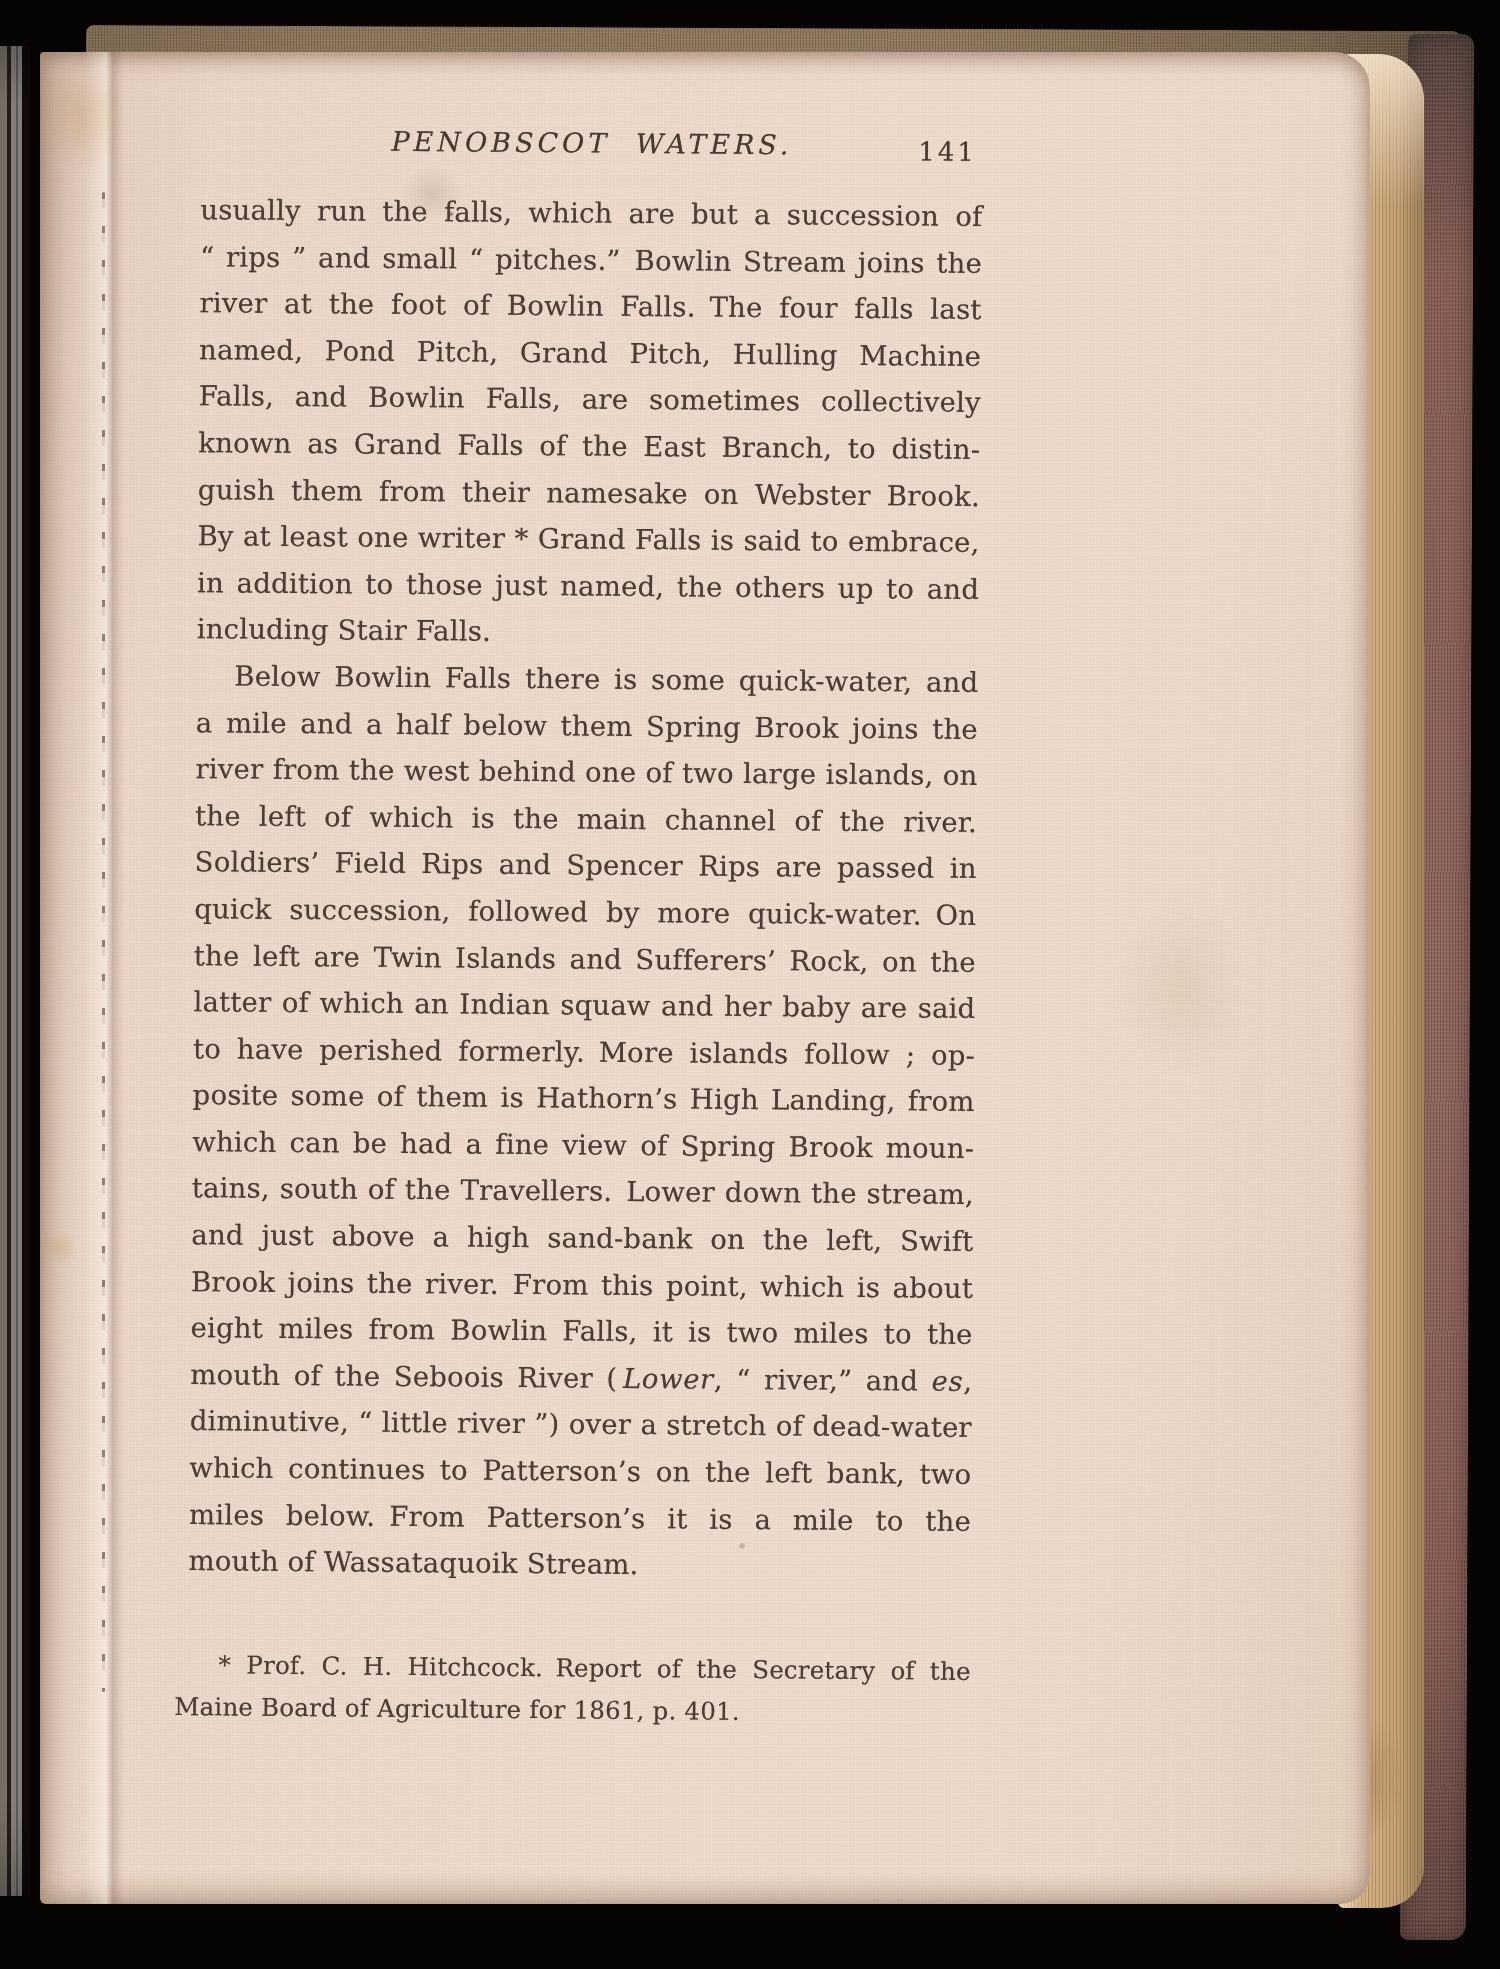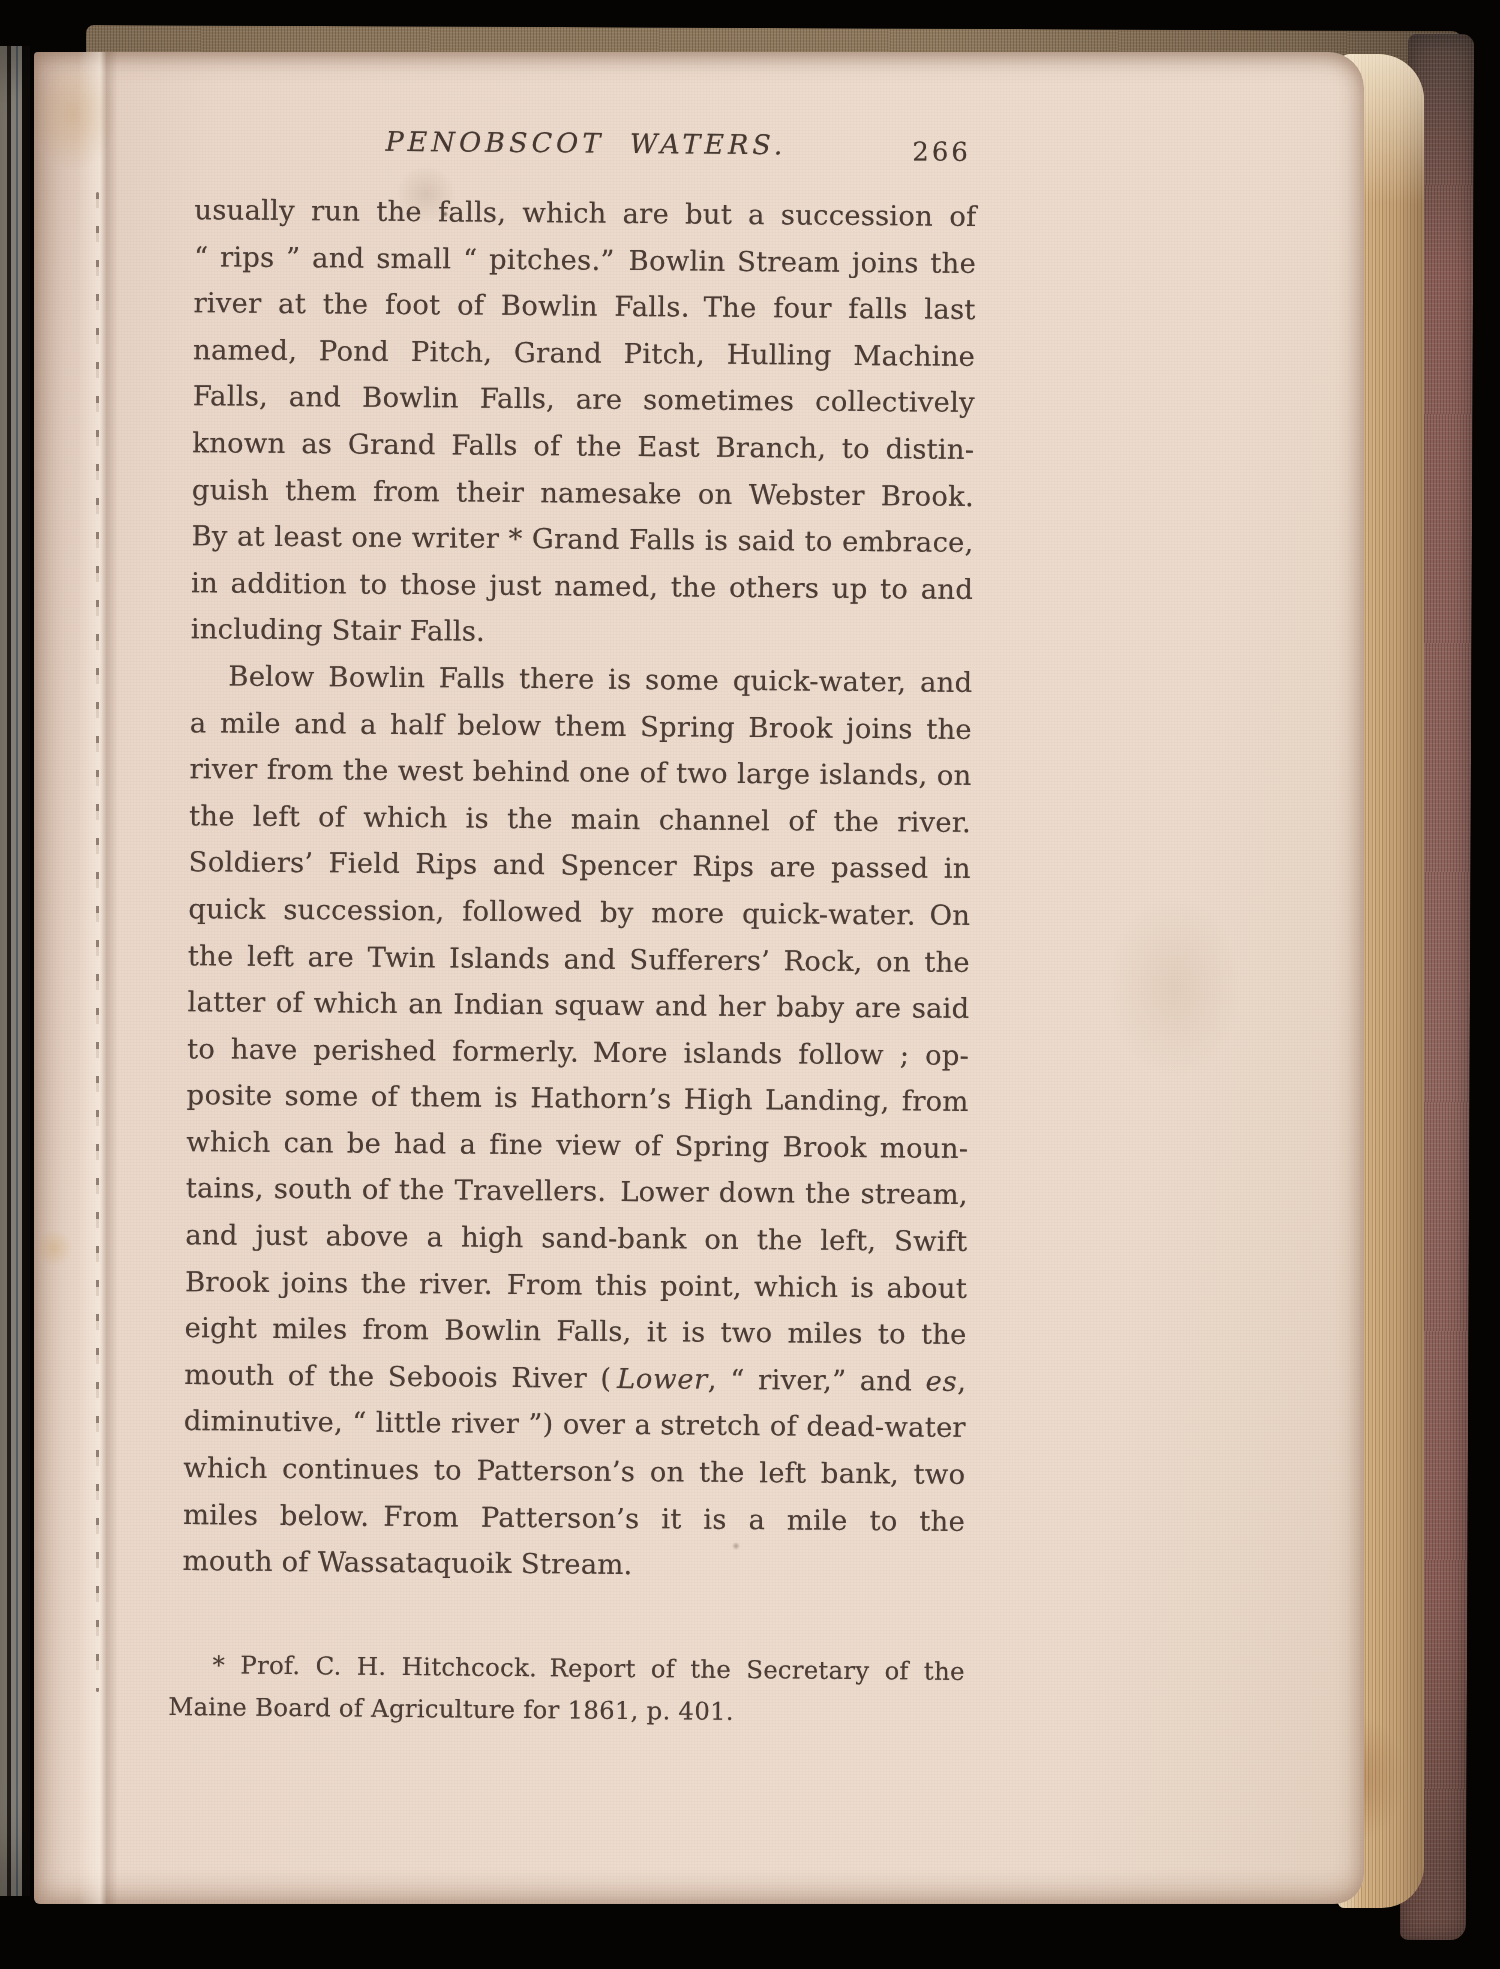--- a/index.html
+++ b/index.html
@@ -39,21 +39,21 @@
   
   .fore-edge{position:absolute;left:1338px;top:54px;width:86px;height:1854px;border-radius:12px 46px 42px 6px;
     background:repeating-linear-gradient(90deg,#d7b68a 0 2px,#b58f63 2px 3px,#cfae81 3px 6px,#bd966a 6px 7px);}
   .fore-edge::after{content:"";position:absolute;inset:0;border-radius:inherit;
     background:
       radial-gradient(70px 90px at 22% 93%,rgba(150,100,60,.38),transparent 70%),
       linear-gradient(180deg,rgba(247,237,217,.75),rgba(247,237,217,0) 150px),
       linear-gradient(90deg,rgba(250,241,222,.6),rgba(250,241,222,0) 30%,rgba(110,75,45,.16) 70%,rgba(80,52,30,.38) 97%);}
 
   
-  .page{position:absolute;left:34px;top:52px;width:1330px;height:1852px;border-radius:4px 36px 30px 6px;
+  .page{position:absolute;left:40px;top:52px;width:1330px;height:1852px;border-radius:4px 36px 30px 6px;
     background:
       repeating-linear-gradient(0deg,rgba(140,110,90,.035) 0 1px,transparent 1px 3px),
       repeating-linear-gradient(90deg,rgba(140,110,90,.03) 0 1px,transparent 1px 3px),
       linear-gradient(97deg,#d8c1b2 0,#e3cfc1 70px,#ead7c9 190px,#eddcce 55%,#ecdbcd 80%,#e4d1c0 98%);
     box-shadow:inset 0 7px 14px rgba(120,90,70,.28), inset 14px 0 30px rgba(115,82,62,.30),
                inset -9px 0 20px rgba(150,110,80,.22), inset 0 -12px 24px rgba(140,100,75,.22);}
 
   .gutter-highlight{position:absolute;left:44px;top:0;width:40px;height:100%;
     background:linear-gradient(90deg,transparent,rgba(255,250,240,.45) 55%,rgba(95,65,48,.22) 72%,transparent);}
   .stitch-line{position:absolute;left:62px;top:140px;width:3px;height:1500px;border-radius:2px;
@@ -96,21 +96,21 @@
   <div class="fore-edge"></div>
 
   <div class="page">
     <div class="gutter-highlight"></div>
     <div class="stitch-line"></div>
     <div class="stains"></div>
 
     <div class="content">
       <div class="header-row">
         <span class="running-title">PENOBSCOT WATERS.</span>
-        <span class="page-number">266</span>
+        <span class="page-number">141</span>
       </div>
 
       <div class="body-text">
           <div class="line">usually run the falls, which are but a succession of</div>
           <div class="line">“ rips ” and small “ pitches.” Bowlin Stream joins the</div>
           <div class="line">river at the foot of Bowlin Falls. The four falls last</div>
           <div class="line">named, Pond Pitch, Grand Pitch, Hulling Machine</div>
           <div class="line">Falls, and Bowlin Falls, are sometimes collectively</div>
           <div class="line">known as Grand Falls of the East Branch, to distin-</div>
           <div class="line">guish them from their namesake on Webster Brook.</div>

